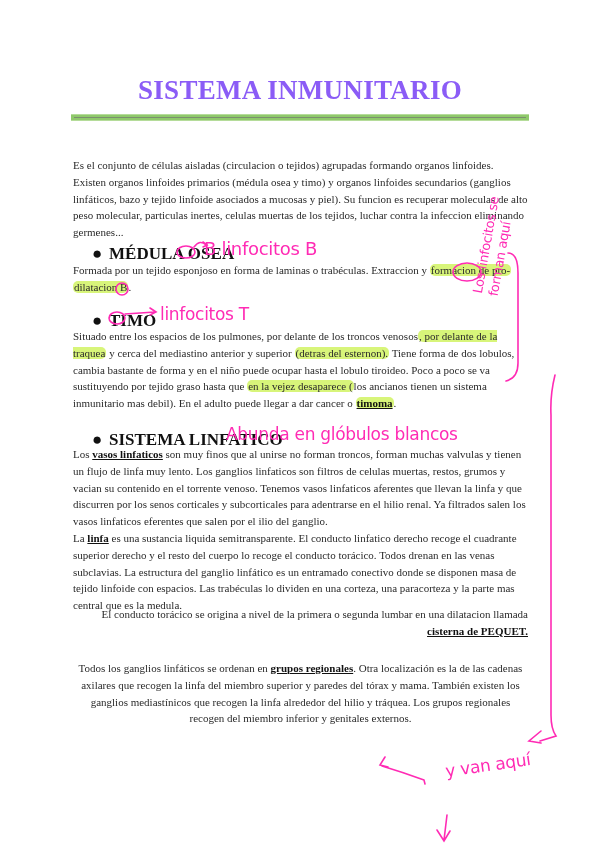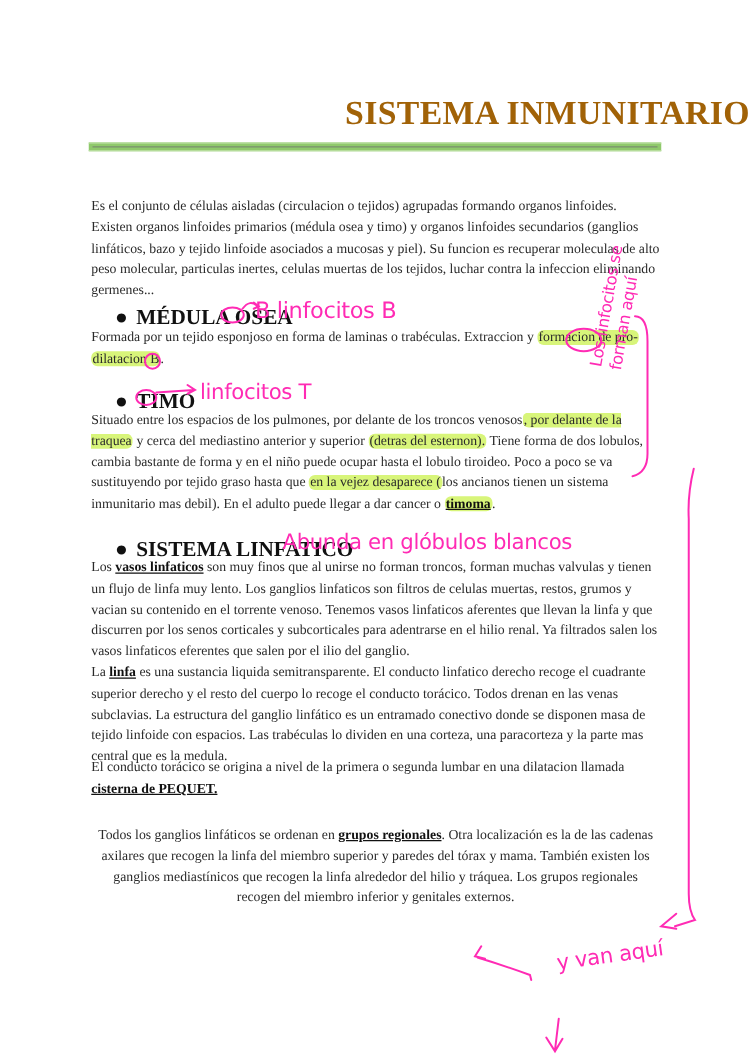--- a/index.html
+++ b/index.html
@@ -1,22 +1,22 @@
 <!DOCTYPE html>
 <html><head>
 <meta charset="utf-8">
 <style>
   html, body { margin: 0; padding: 0; }
   body {
     width: 600px; height: 848px; background: #ffffff; position: relative; overflow: hidden;
     font-family: "Liberation Serif", "DejaVu Serif", serif; color: #222;
   }
   .title {
-    position: absolute; top: 75px; left: 0; width: 600px; text-align: right;
-    font-size: 27px; font-weight: bold; letter-spacing: 0.3px; color: #a16207;
+    position: absolute; top: 75px; left: 0; width: 600px; text-align: center;
+    font-size: 27px; font-weight: bold; letter-spacing: 0.3px; color: #8b5cf6;
   }
   .title-rule {
     position: absolute; top: 114px; left: 71px; width: 458px; height: 5px;
     background: #8fc96b; border-top: 1px solid #b5dc9a; border-bottom: 1px solid #b5dc9a;
   }
   .title-rule::after {
     content: ""; position: absolute; left: 3px; right: 3px; top: 2px; height: 1px; background: #7a8f6e;
   }
   .para {
     position: absolute; left: 73px; width: 455px; font-size: 11px; line-height: 16.8px; color: #2a2a2a;
@@ -58,21 +58,21 @@
 </div>
 
 <div class="bullet" style="top:430px;">
   <span class="dot">●</span><span>SISTEMA LINFATICO</span>
 </div>
 <div class="ann" style="left:226px; top:424px;">Abunda en glóbulos blancos</div>
 <div class="para" style="top:446px;">
   <span>Los </span><b>vasos linfaticos</b><span> son muy finos que al unirse no forman troncos, forman muchas valvulas y tienen un flujo de linfa muy lento. Los ganglios linfaticos son filtros de celulas muertas, restos, grumos y vacian su contenido en el torrente venoso. Tenemos vasos linfaticos aferentes que llevan la linfa y que discurren por los senos corticales y subcorticales para adentrarse en el hilio renal. Ya filtrados salen los vasos linfaticos eferentes que salen por el ilio del ganglio.</span><br><span>La </span><b>linfa</b><span> es una sustancia liquida semitransparente. El conducto linfatico derecho recoge el cuadrante superior derecho y el resto del cuerpo lo recoge el conducto torácico. Todos drenan en las venas subclavias. La estructura del ganglio linfático es un entramado conectivo donde se disponen masa de tejido linfoide con espacios. Las trabéculas lo dividen en una corteza, una paracorteza y la parte mas central que es la medula.</span>
 </div>
 
-<div class="para" style="top:606px;">
+<div class="para" style="top:606px;text-align:right;">
   <span>El conducto torácico se origina a nivel de la primera o segunda lumbar en una dilatacion llamada </span><b>cisterna de PEQUET.</b>
 </div>
 
 <div class="para" style="top:660px;text-align:center;">
   <span>Todos los ganglios linfáticos se ordenan en </span><b>grupos regionales</b><span>. Otra localización es la de las cadenas axilares que recogen la linfa del miembro superior y paredes del tórax y mama. También existen los ganglios mediastínicos que recogen la linfa alrededor del hilio y tráquea. Los grupos regionales recogen del miembro inferior y genitales externos.</span>
 </div>
 
 <div class="ann" style="left:470px; top:292px; transform: rotate(-80deg); transform-origin: left top; font-size:13px; line-height:16px; width:140px; white-space:normal; text-align:left;">Los linfocitos se forman aquí</div>
 
 <div class="ann" style="left:445px; top:755px; font-size:17px; transform: rotate(-8deg);">y van aquí</div>

